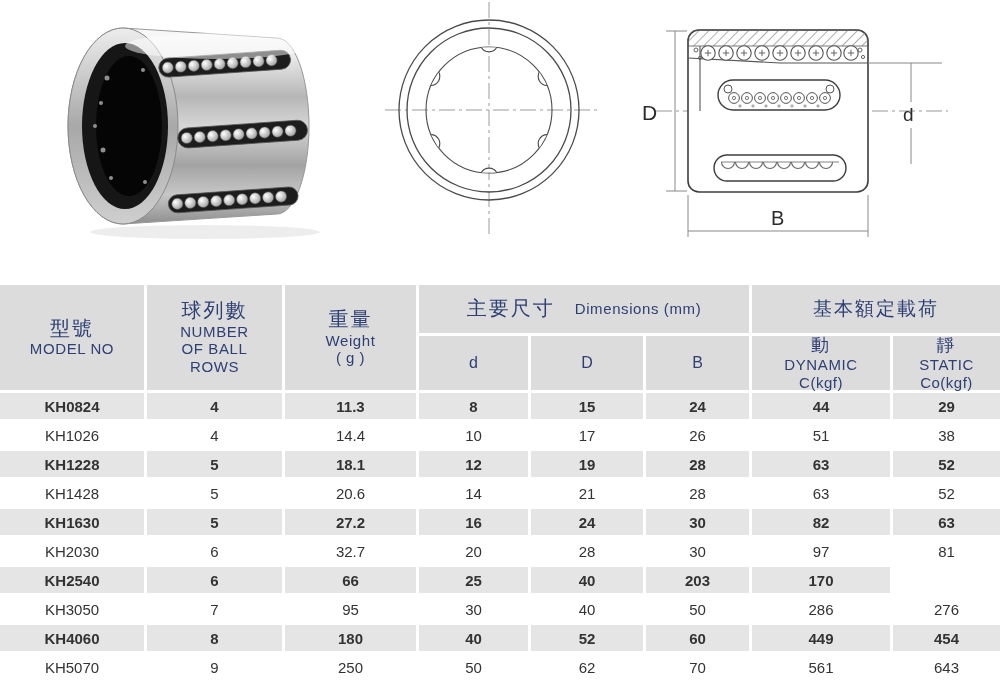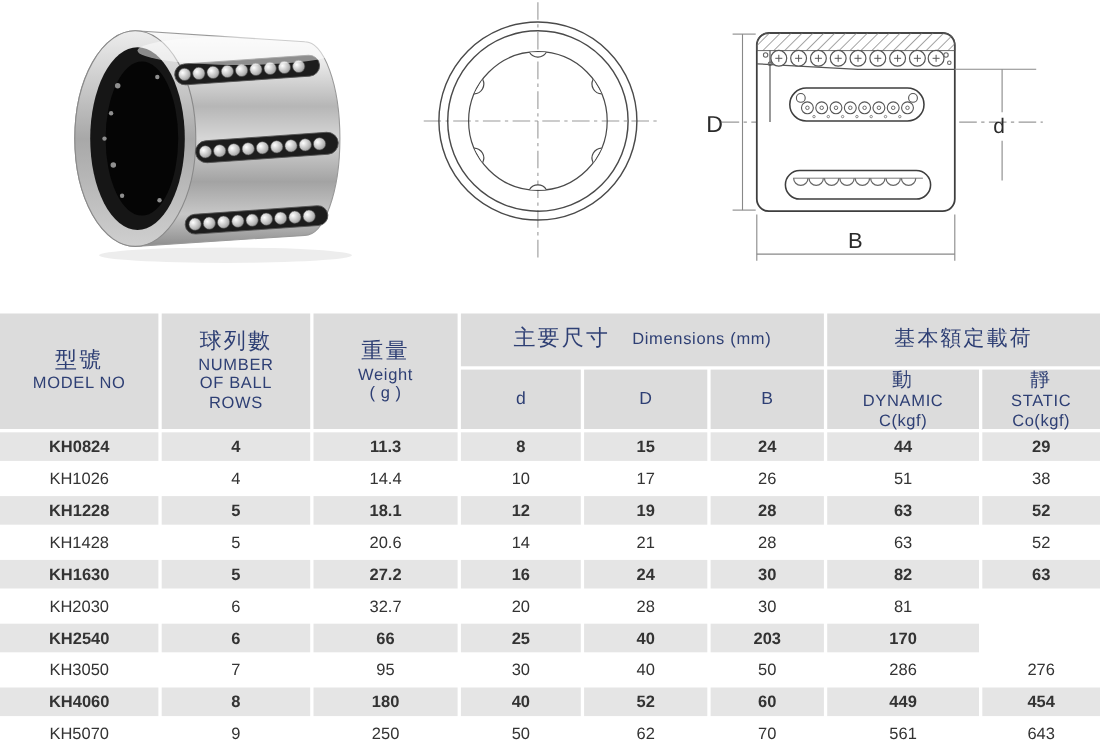--- a/index.html
+++ b/index.html
@@ -314,20 +314,21 @@
           <div class="dcell">82</div>
           <div class="dcell">63</div>
         </div>
         <div class="grid8 trow">
           <div class="dcell">KH2030</div>
           <div class="dcell">6</div>
           <div class="dcell">32.7</div>
           <div class="dcell">20</div>
           <div class="dcell">28</div>
           <div class="dcell">30</div>
+          <div class="dcell">97</div>
           <div class="dcell">81</div>
         </div>
         <div class="grid8 trow alt">
           <div class="dcell">KH2540</div>
           <div class="dcell">6</div>
           <div class="dcell">66</div>
           <div class="dcell">25</div>
           <div class="dcell">40</div>
           <div class="dcell">203</div>
           <div class="dcell">170</div>

